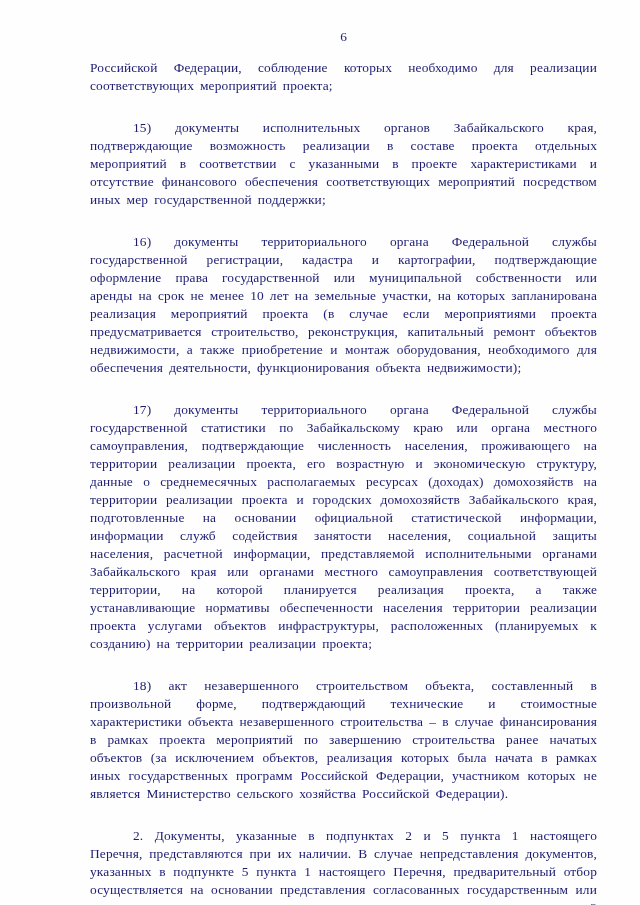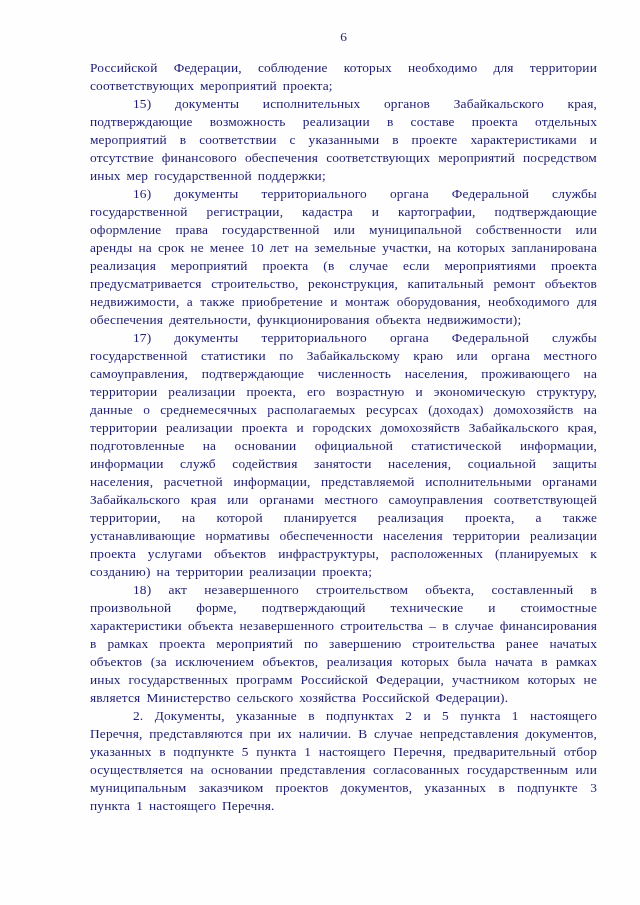--- a/index.html
+++ b/index.html
@@ -29,29 +29,30 @@
     font-size: 13.4px;
   }
   .body-text p {
     margin: 0;
     text-align: justify;
     word-spacing: 2.5px;
     letter-spacing: 0.15px;
   }
   .body-text p.indent {
     text-indent: 43px;
+    margin-top: 24px;
   }
 </style>
 </head>
 <body>
 
 <div class="page">
   <div class="page-number">6</div>
 
   <div class="body-text">
-    <p>Российской Федерации, соблюдение которых необходимо для территории соответствующих мероприятий проекта;</p>
+    <p>Российской Федерации, соблюдение которых необходимо для реализации соответствующих мероприятий проекта;</p>
     <p class="indent">15) документы исполнительных органов Забайкальского края, подтверждающие возможность реализации в составе проекта отдельных мероприятий в соответствии с указанными в проекте характеристиками и отсутствие финансового обеспечения соответствующих мероприятий посредством иных мер государственной поддержки;</p>
     <p class="indent">16) документы территориального органа Федеральной службы государственной регистрации, кадастра и картографии, подтверждающие оформление права государственной или муниципальной собственности или аренды на срок не менее 10 лет на земельные участки, на которых запланирована реализация мероприятий проекта (в случае если мероприятиями проекта предусматривается строительство, реконструкция, капитальный ремонт объектов недвижимости, а также приобретение и монтаж оборудования, необходимого для обеспечения деятельности, функционирования объекта недвижимости);</p>
     <p class="indent">17) документы территориального органа Федеральной службы государственной статистики по Забайкальскому краю или органа местного самоуправления, подтверждающие численность населения, проживающего на территории реализации проекта, его возрастную и экономическую структуру, данные о среднемесячных располагаемых ресурсах (доходах) домохозяйств на территории реализации проекта и городских домохозяйств Забайкальского края, подготовленные на основании официальной статистической информации, информации служб содействия занятости населения, социальной защиты населения, расчетной информации, представляемой исполнительными органами Забайкальского края или органами местного самоуправления соответствующей территории, на которой планируется реализация проекта, а также устанавливающие нормативы обеспеченности населения территории реализации проекта услугами объектов инфраструктуры, расположенных (планируемых к созданию) на территории реализации проекта;</p>
     <p class="indent">18) акт незавершенного строительством объекта, составленный в произвольной форме, подтверждающий технические и стоимостные характеристики объекта незавершенного строительства – в случае финансирования в рамках проекта мероприятий по завершению строительства ранее начатых объектов (за исключением объектов, реализация которых была начата в рамках иных государственных программ Российской Федерации, участником которых не является Министерство сельского хозяйства Российской Федерации).</p>
     <p class="indent">2. Документы, указанные в подпунктах 2 и 5 пункта 1 настоящего Перечня, представляются при их наличии. В случае непредставления документов, указанных в подпункте 5 пункта 1 настоящего Перечня, предварительный отбор осуществляется на основании представления согласованных государственным или муниципальным заказчиком проектов документов, указанных в подпункте 3 пункта 1 настоящего Перечня.</p>
   </div>
 </div>
 
 </body></html>

